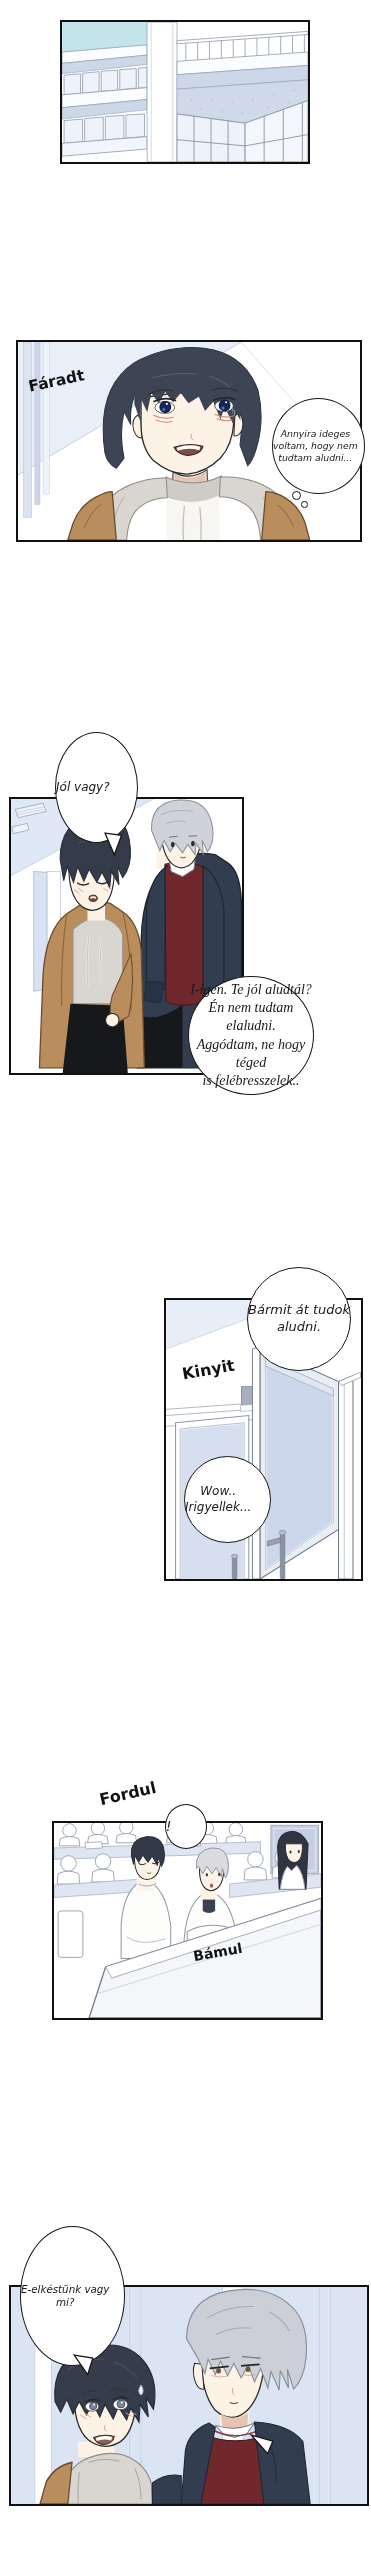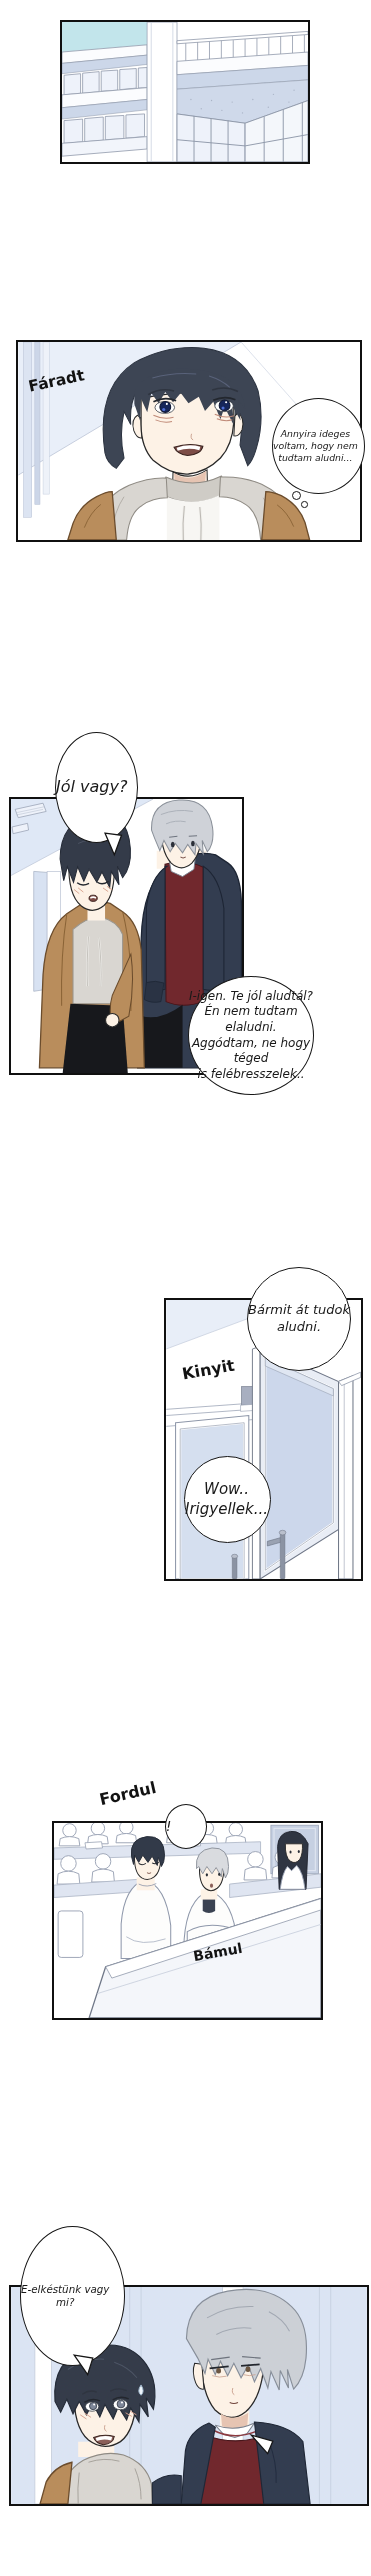--- a/index.html
+++ b/index.html
@@ -234,25 +234,25 @@
           <line x1="186" y1="169" x2="196" y2="176"></line>
       </g>
       <ellipse cx="159" cy="192" rx="8" ry="6" fill="#7d4a44" stroke="#3a2420" stroke-width="1.8"></ellipse>
       <path d="M153,190 Q159,186 165,190 L164,193 Q159,190 154,193 Z" fill="#ffffff"></path>
     </svg>
   </section>
 
   <svg class="tailsvg" style="left:103px; top:832px; width:20.6px; height:24px;" viewBox="0 0 40 46">
     <polygon points="4,2 36,6 22,44" fill="#ffffff" stroke="#161616" stroke-width="2.5"></polygon>
   </svg>
-  <div class="bubble" style="left:55px; top:732px; width:83px; height:111px; font-size:16px;">
+  <div class="bubble" style="left:55px; top:732px; width:83px; height:111px; font-size:12px;">
     <span class="txt">Jól vagy?</span>
   </div>
 
-  <div class="bubble" style="left:188px; top:976px; width:126px; height:119px; font-size:12px;">
+  <div class="bubble" style="left:188px; top:976px; width:126px; height:119px; font-size:14px;font-family:Liberation Serif, serif;">
     <span class="txt">I-igen. Te jól aludtál?
 Én nem tudtam elaludni.
 Aggódtam, ne hogy téged
 is felébresszelek..</span>
   </div>
 
   <section class="panel" style="left:164px; top:1298px; width:199px; height:283px;">
     <svg viewBox="0 0 377 541">
       <rect width="377" height="541" fill="#ffffff"></rect>
       <polygon points="0,0 255,0 0,95" fill="#e8eef8"></polygon>
@@ -287,21 +287,21 @@
 
   <div class="bubble" style="left:247px; top:1267px; width:104px; height:104px; font-size:13px;">
     <span class="txt">Bármit át tudok
 aludni.</span>
   </div>
 
   <div class="sfx" style="left:182px; top:1360px; font-size:16px; transform:rotate(-10deg);">
     <span>Kinyit</span>
   </div>
 
-  <div class="bubble" style="left:184px; top:1456px; width:87px; height:87px; font-size:15px;">
+  <div class="bubble" style="left:184px; top:1456px; width:87px; height:87px; font-size:12px;">
     <span class="txt">Wow..
 Irigyellek...</span>
   </div>
 
   <section class="panel" style="left:52px; top:1821px; width:271px; height:199px;">
     <svg viewBox="0 0 517 377">
       <rect width="517" height="377" fill="#ffffff"></rect>
 
       <rect x="420" y="4" width="92" height="94" fill="#c6d0e2" stroke="#97a1b5" stroke-width="1.5"></rect>
       <rect x="426" y="10" width="80" height="82" fill="none" stroke="#e2e8f2" stroke-width="2"></rect>

